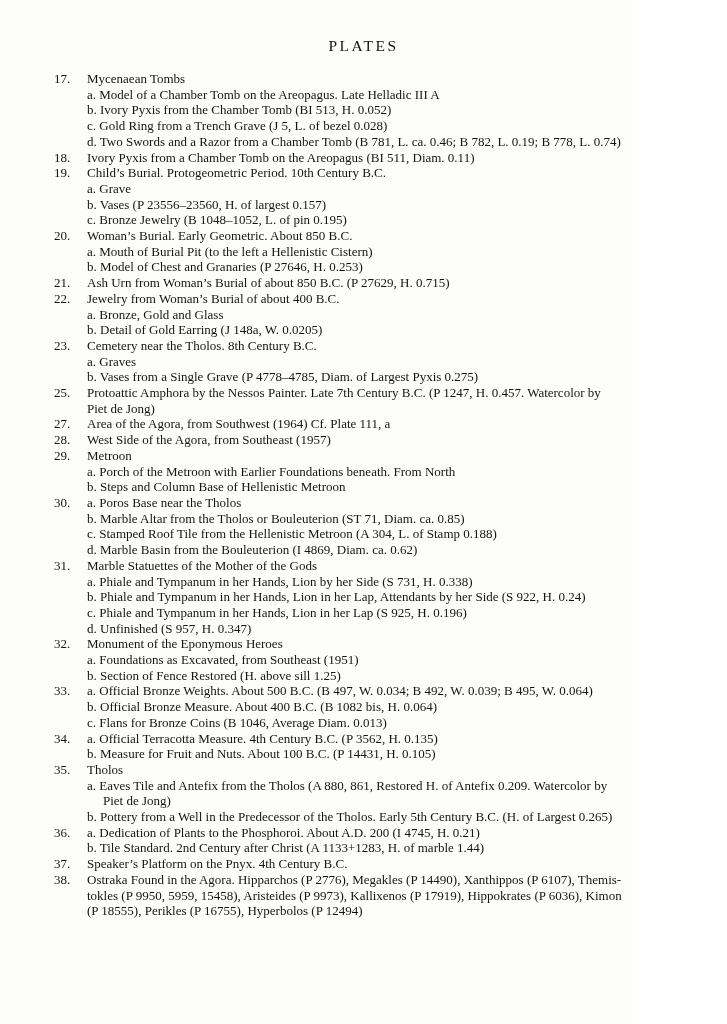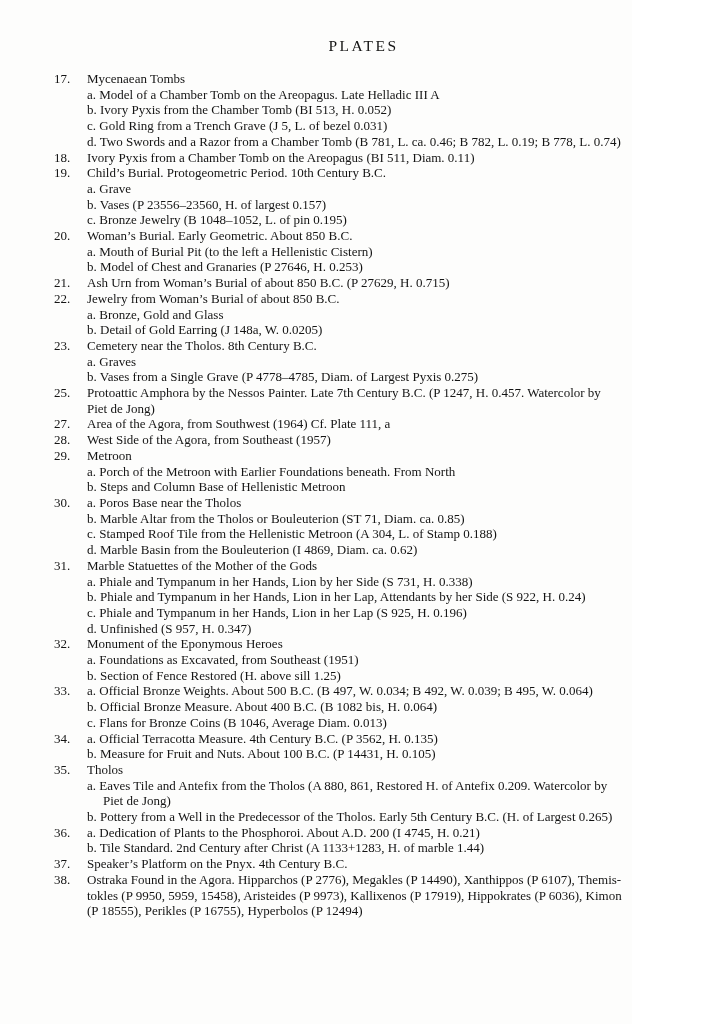--- a/index.html
+++ b/index.html
@@ -69,21 +69,21 @@
 <div class="page">
   <div class="running-head">PLATES</div>
   <div class="folio">xv</div>
   <div class="plate-list" id="plate-list">
   <div class="entry">
     <div class="num">17.</div>
     <div class="content">
           <div class="line i0">Mycenaean Tombs</div>
           <div class="line i0">a. Model of a Chamber Tomb on the Areopagus. Late Helladic III A</div>
           <div class="line i0">b. Ivory Pyxis from the Chamber Tomb (BI 513, H. 0.052)</div>
-          <div class="line i0">c. Gold Ring from a Trench Grave (J 5, L. of bezel 0.031)</div>
+          <div class="line i0">c. Gold Ring from a Trench Grave (J 5, L. of bezel 0.028)</div>
           <div class="line i0">d. Two Swords and a Razor from a Chamber Tomb (B 781, L. ca. 0.46; B 782, L. 0.19; B 778, L. 0.74)</div>
         </div>
   </div>
 
   <div class="entry">
     <div class="num">18.</div>
     <div class="content">
           <div class="line i0">Ivory Pyxis from a Chamber Tomb on the Areopagus (BI 511, Diam. 0.11)</div>
         </div>
   </div>
@@ -110,21 +110,21 @@
   <div class="entry">
     <div class="num">21.</div>
     <div class="content">
           <div class="line i0">Ash Urn from Woman’s Burial of about 850 B.C. (P 27629, H. 0.715)</div>
         </div>
   </div>
 
   <div class="entry">
     <div class="num">22.</div>
     <div class="content">
-          <div class="line i0">Jewelry from Woman’s Burial of about 850 B.C.</div>
+          <div class="line i0">Jewelry from Woman’s Burial of about 400 B.C.</div>
           <div class="line i0">a. Bronze, Gold and Glass</div>
           <div class="line i0">b. Detail of Gold Earring (J 148a, W. 0.0205)</div>
         </div>
   </div>
 
   <div class="entry">
     <div class="num">23.</div>
     <div class="content">
           <div class="line i0">Cemetery near the Tholos. 8th Century B.C.</div>
           <div class="line i0">a. Graves</div>

